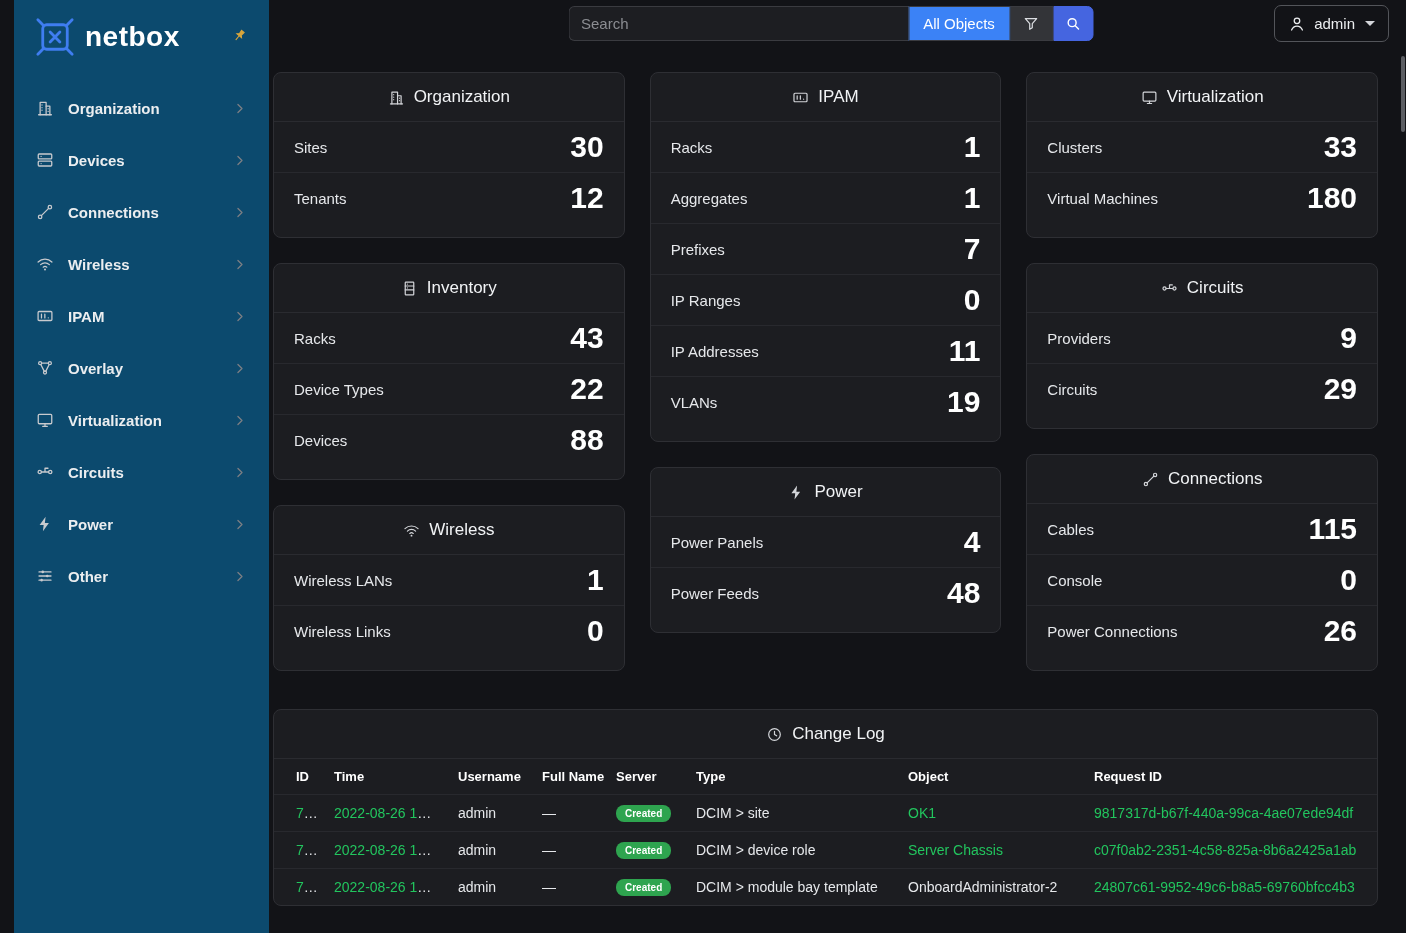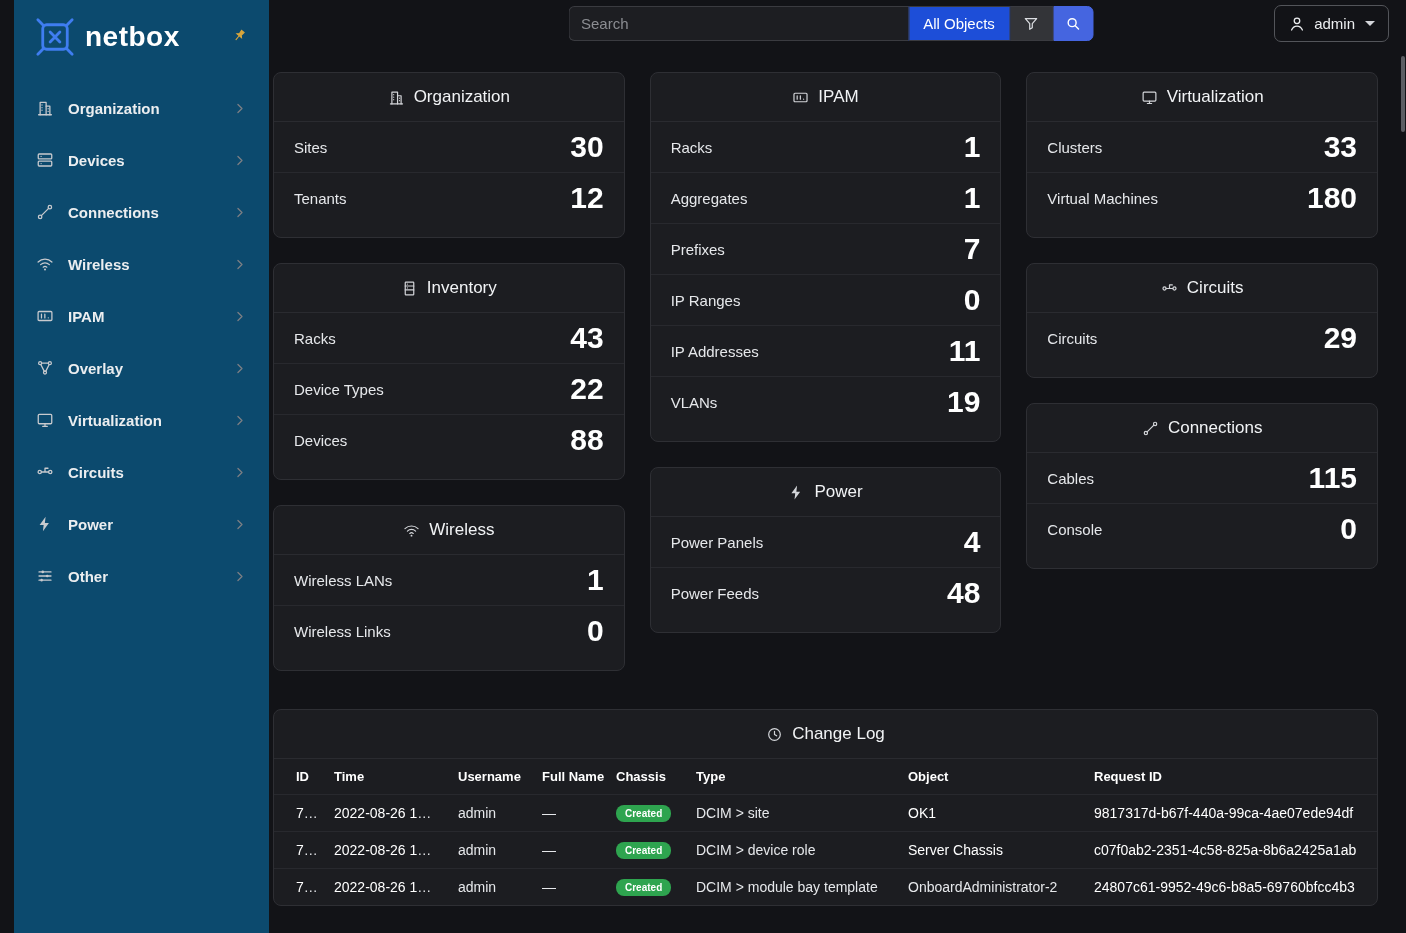--- a/index.html
+++ b/index.html
@@ -18,21 +18,21 @@
   .nav-item { display:flex; align-items:center; gap:14px; height:52px; padding:0 22px; color:#eceef0; cursor:pointer; }
   .nav-icon { color:#c8cace; display:flex; }
   .nav-label { flex:1; font-size:15px; font-weight:600; }
   .nav-chevron { color:#7d7f84; display:flex; }
 
   
   .topbar { margin-left:255px; height:47px; position:relative; }
   .search-group { position:absolute; left:50%; top:6px; transform:translateX(-50%); display:flex; height:35px; }
   .search-input { width:340px; background:#1d1e22; border:1px solid #3a3b40; border-right:none; border-radius:6px 0 0 6px; color:#737373; font-size:15px; padding:0 12px; outline:none; font-family:inherit; }
   .search-input::placeholder { color:#8b8d92; }
-  .scope-btn { width:102px; background:#1d4ed8; border:1px solid #3a3b40; color:#fff; font-size:15px; font-family:inherit; cursor:pointer; }
+  .scope-btn { width:102px; background:#3b82f6; border:1px solid #3a3b40; color:#fff; font-size:15px; font-family:inherit; cursor:pointer; }
   .filter-btn { width:43px; background:#333438; border:1px solid #3a3b40; border-left:none; color:#dcdee2; display:flex; align-items:center; justify-content:center; cursor:pointer; }
   .submit-btn { width:40px; background:#4565e0; border:1px solid #4565e0; border-radius:0 6px 6px 0; color:#fff; display:flex; align-items:center; justify-content:center; cursor:pointer; }
   .user-btn { position:absolute; right:17px; top:5px; height:37px; padding:0 13px; display:flex; align-items:center; gap:8px; border:1px solid #53555a; border-radius:7px; background:transparent; color:#eceef0; font-size:15px; font-family:inherit; cursor:pointer; }
   .caret-down { width:0; height:0; border-left:5px solid transparent; border-right:5px solid transparent; border-top:5px solid #d4d6da; margin-left:2px; }
 
   
   .main { margin-left:255px; padding:25px 28px 0 18px; }
   .grid { display:flex; gap:25px; }
   .col { flex:1; display:flex; flex-direction:column; gap:25px; min-width:0; }
   .card { background:#1c1d21; border:1px solid #2e2f34; border-radius:8px; overflow:hidden; }
@@ -43,21 +43,21 @@
   .stat + .stat { border-top:1px solid #28292e; }
   .stat-label { font-size:15px; color:#e6e8eb; }
   .stat-value { font-size:30px; font-weight:600; color:#ffffff; }
 
   
   .changelog { margin-top:38px; }
   table { width:100%; border-collapse:collapse; table-layout:fixed; }
   th { text-align:left; font-size:13px; font-weight:700; color:#ffffff; padding:10px 12px; white-space:nowrap; }
   td { font-size:14px; padding:9px 12px; border-top:1px solid #28292e; white-space:nowrap; overflow:hidden; text-overflow:ellipsis; color:#e6e8eb; }
   th:first-child, td:first-child { padding-left:22px; }
-  .link { color:#ffffff;text-align:right; }
+  .link { color:#22c55e;text-align:right; }
   .badge-green { display:inline-block; background:#2ea44f; color:#fff; font-size:10px; font-weight:600; padding:3px 9px; border-radius:8px; }
 
   
   .scrollbar { position:fixed; right:0; top:0; bottom:0; width:5px; z-index:9; }
   .scrollbar-thumb { position:absolute; top:56px; right:1px; width:4px; height:76px; background:#5c5e63; border-radius:2px; }
 </style>
 </head>
 <body>
 
 <aside class="sidebar">
@@ -420,20 +420,24 @@
           <span class="hicon">
             <svg viewBox="0 0 24 24" width="17" height="17" fill="none" stroke="currentColor" stroke-width="1.7" stroke-linecap="round" stroke-linejoin="round">
                 <circle cx="5" cy="12" r="2.2"></circle>
                 <circle cx="19" cy="12" r="2.2"></circle>
                 <path d="M7.2 12h9.6M12 12V7h4"></path>
               </svg>
           </span>
           <span>Circuits</span>
         </header>
         <div class="stat">
+          <span class="stat-label">Providers</span>
+          <span class="stat-value">9</span>
+        </div>
+        <div class="stat">
           <span class="stat-label">Circuits</span>
           <span class="stat-value">29</span>
         </div>
       </section>
 
       <section class="card stats-card">
         <header class="card-header">
           <span class="hicon">
             <svg viewBox="0 0 24 24" width="17" height="17" fill="none" stroke="currentColor" stroke-width="1.7" stroke-linecap="round" stroke-linejoin="round">
                 <circle cx="5.5" cy="18.5" r="2.3"></circle>
@@ -443,20 +447,24 @@
           </span>
           <span>Connections</span>
         </header>
         <div class="stat">
           <span class="stat-label">Cables</span>
           <span class="stat-value">115</span>
         </div>
         <div class="stat">
           <span class="stat-label">Console</span>
           <span class="stat-value">0</span>
+        </div>
+        <div class="stat">
+          <span class="stat-label">Power Connections</span>
+          <span class="stat-value">26</span>
         </div>
       </section>
     </div>
   </div>
 
   <section class="card changelog">
     <header class="card-header">
       <span class="hicon">
         <svg viewBox="0 0 24 24" width="17" height="17" fill="none" stroke="currentColor" stroke-width="1.7" stroke-linecap="round" stroke-linejoin="round">
             <circle cx="12" cy="12" r="8.2"></circle>
@@ -475,21 +483,21 @@
           <col style="width:212px">
           <col style="width:186px">
           <col>
       </colgroup>
       <thead>
         <tr>
           <th>ID</th>
           <th>Time</th>
           <th>Username</th>
           <th>Full Name</th>
-          <th>Chassis</th>
+          <th>Server</th>
           <th>Type</th>
           <th>Object</th>
           <th>Request ID</th>
         </tr>
       </thead>
       <tbody>
         <tr>
           <td><a class="link">755</a></td>
           <td><a class="link">2022-08-26 14:22</a></td>
           <td>admin</td>

